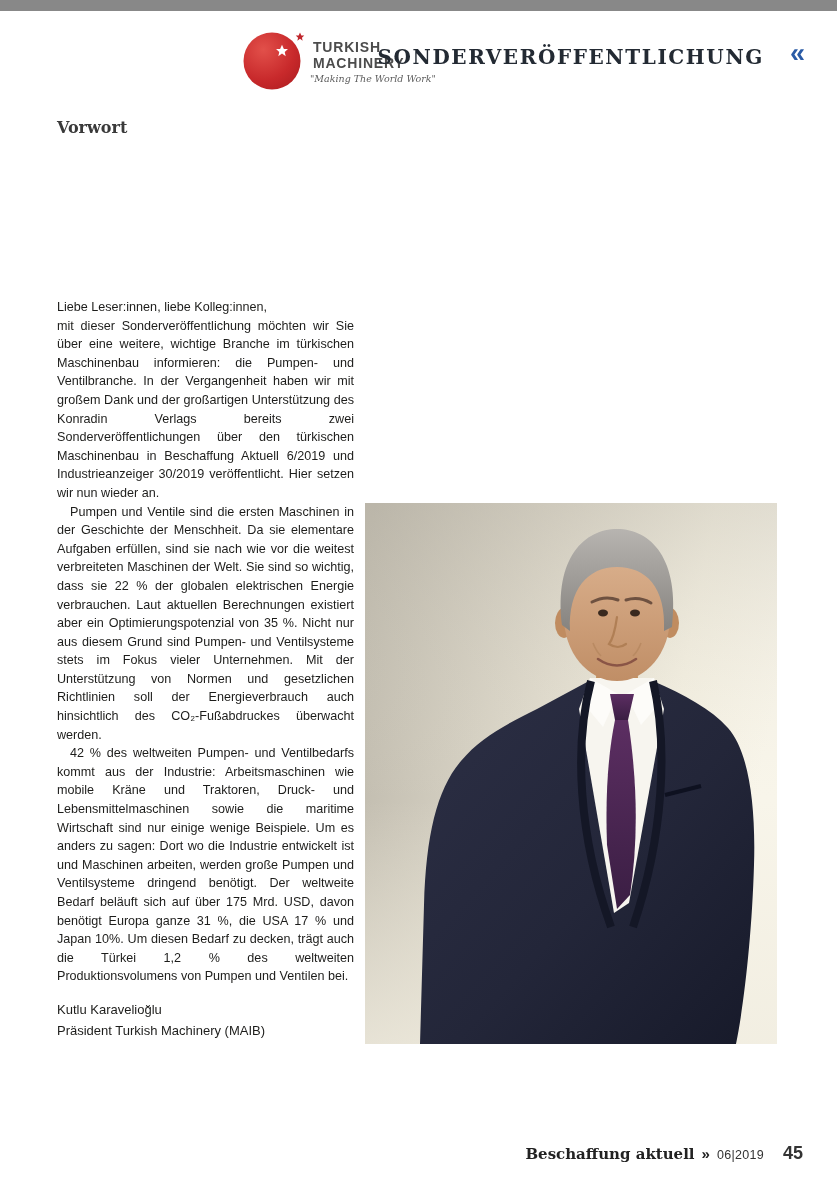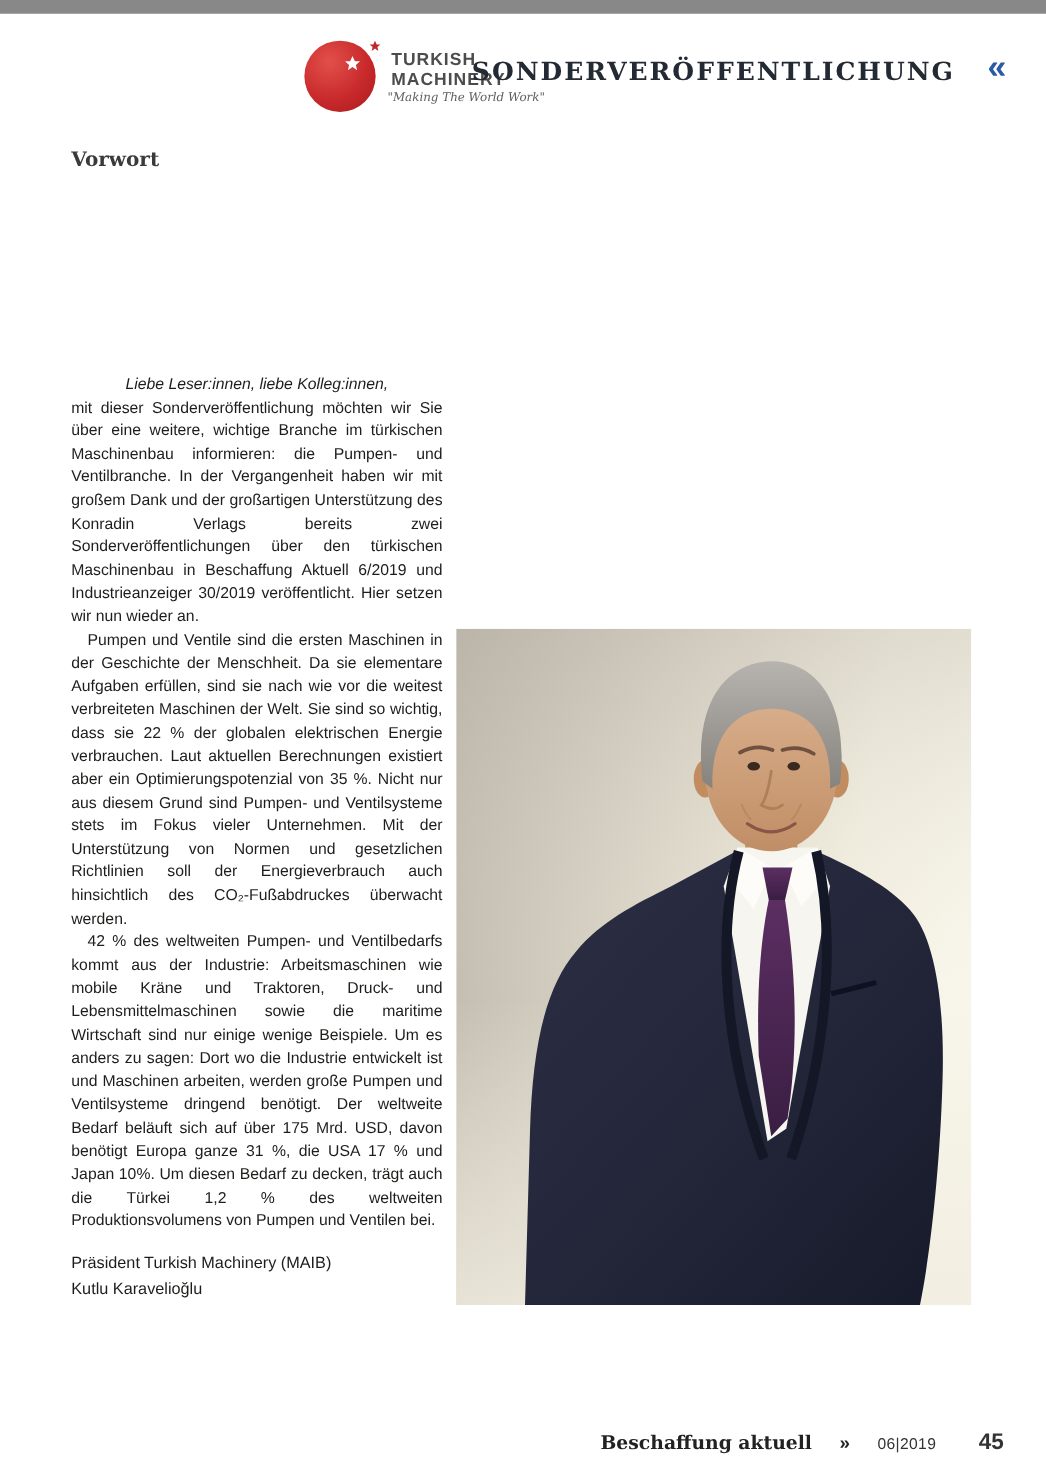--- a/index.html
+++ b/index.html
@@ -54,38 +54,38 @@
     font-family:"DejaVu Serif", serif; font-weight:bold;
     font-size:36px; line-height:56px; color:#3a3a3a; letter-spacing:-0.5px;
   }
 
   
   .body-col {
     position:absolute; left:57px; top:287px; width:297px;
     font-size:12.6px; line-height:18.6px; color:#1d1d1b;
     text-align:justify; hyphens:auto; -webkit-hyphens:auto;
   }
-  .body-col .salutation { text-align:center;font-style:italic; }
+  .body-col .salutation { text-align:left; }
   .body-col p { margin:0; }
   .body-col p.indent { text-indent:13px; }
 
   .signature {
     position:absolute; left:57px; top:988px;
     font-size:13px; line-height:21px; color:#1d1d1b;
   }
 
   
   .photo {
     position:absolute; left:365px; top:492px; width:412px; height:541px;
   }
 
   
   .footer {
     position:absolute; right:34px; top:1132px;
-    display:flex; align-items:baseline; gap:22px;
+    display:flex; align-items:baseline; gap:7px;
   }
   .footer .mag {
     font-family:"DejaVu Serif", serif; font-weight:bold;
     font-size:15px; color:#222222;
   }
   .footer .mark {
     font-size:15px; font-weight:bold; color:#222222;
   }
   .footer .issue {
     font-size:12.5px; color:#333333; letter-spacing:0.3px;
@@ -126,22 +126,22 @@
   <div class="kicker">Vorwort</div>
 
   <div class="body-col">
     <div class="salutation">Liebe Leser:innen, liebe Kolleg:innen,</div>
     <p>mit dieser Sonderveröffentlichung möchten wir Sie über eine weitere, wichtige Branche im türkischen Maschinenbau informieren: die Pumpen- und Ventilbranche. In der Vergangenheit haben wir mit großem Dank und der großartigen Unterstützung des Konradin Verlags bereits zwei Sonderveröffentlichungen über den türkischen Maschinenbau in Beschaffung Aktuell 6/2019 und Industrieanzeiger 30/2019 veröffentlicht. Hier setzen wir nun wieder an.</p>
     <p class="indent">Pumpen und Ventile sind die ersten Maschinen in der Geschichte der Menschheit. Da sie elementare Aufgaben erfüllen, sind sie nach wie vor die weitest verbreiteten Maschinen der Welt. Sie sind so wichtig, dass sie 22 % der globalen elektrischen Energie verbrauchen. Laut aktuellen Berechnungen existiert aber ein Optimierungspotenzial von 35 %. Nicht nur aus diesem Grund sind Pumpen- und Ventilsysteme stets im Fokus vieler Unternehmen. Mit der Unterstützung von Normen und gesetzlichen Richtlinien soll der Energieverbrauch auch hinsichtlich des CO₂-Fußabdruckes überwacht werden.</p>
     <p class="indent">42 % des weltweiten Pumpen- und Ventilbedarfs kommt aus der Industrie: Arbeitsmaschinen wie mobile Kräne und Traktoren, Druck- und Lebensmittelmaschinen sowie die maritime Wirtschaft sind nur einige wenige Beispiele. Um es anders zu sagen: Dort wo die Industrie entwickelt ist und Maschinen arbeiten, werden große Pumpen und Ventilsysteme dringend benötigt. Der weltweite Bedarf beläuft sich auf über 175 Mrd. USD, davon benötigt Europa ganze 31 %, die USA 17 % und Japan 10%. Um diesen Bedarf zu decken, trägt auch die Türkei 1,2 % des weltweiten Produktionsvolumens von Pumpen und Ventilen bei.</p>
   </div>
 
   <div class="signature">
+    <div>Kutlu Karavelioğlu</div>
     <div>Präsident Turkish Machinery (MAIB)</div>
-    <div>Kutlu Karavelioğlu</div>
   </div>
 
   <svg class="photo" viewBox="0 0 412 541" preserveAspectRatio="none">
     <defs>
       <linearGradient id="bgG" x1="0" y1="0.1" x2="1" y2="0.35">
         <stop offset="0" stop-color="#bcb7aa"></stop>
         <stop offset="0.45" stop-color="#ddd8ca"></stop>
         <stop offset="0.78" stop-color="#f3efe1"></stop>
         <stop offset="1" stop-color="#f8f5ea"></stop>
       </linearGradient>

